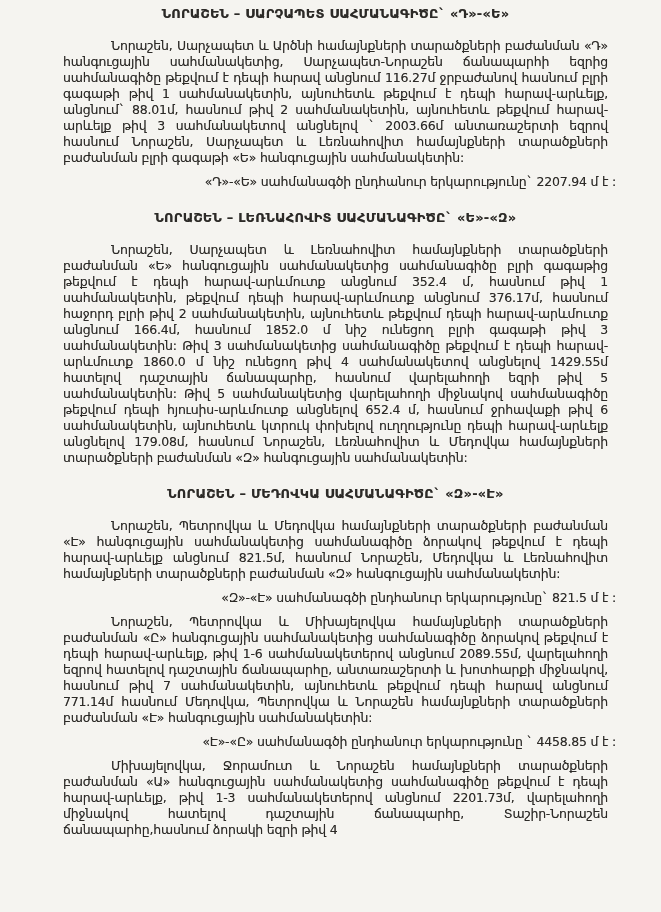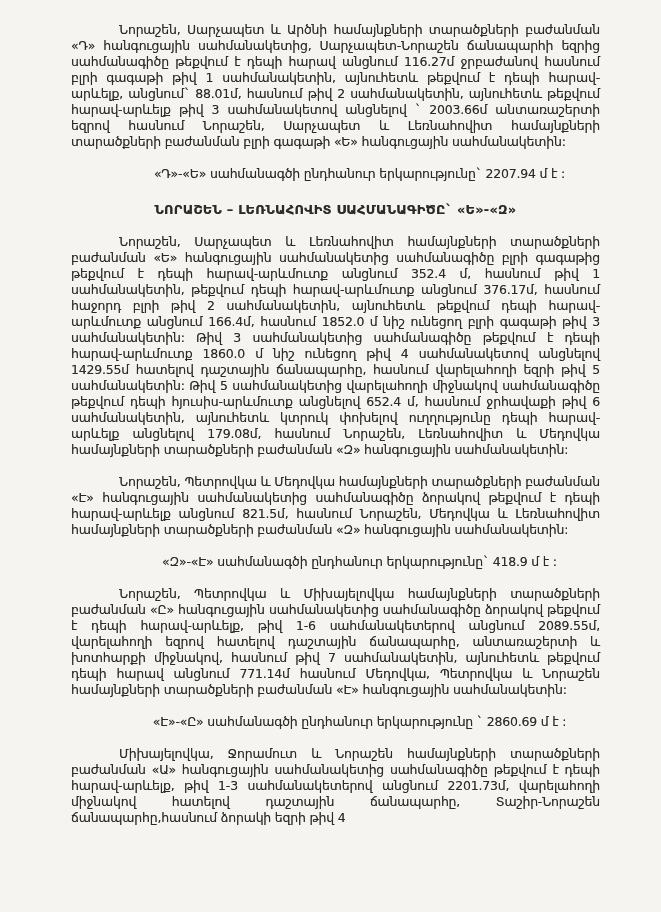--- a/index.html
+++ b/index.html
@@ -26,52 +26,54 @@
   .sec { margin: 0; }
   .hd {
     font-size: 13px;
     font-weight: bold;
     text-align: center;
     margin: 20px 0 16px 0;
     letter-spacing: 0.2px;
   }
   .sec:first-of-type .hd { margin-top: 0; }
   .body {
-    margin: 16px;
+    margin: 8px;
     text-align: justify;
     text-indent: 48px;
   }
   .len {
     margin: 2px 0 0 0;
     text-indent: 48px;
-    text-align: center;
+    text-align: right;
   }
 </style>
 </head>
 <body>
 
 <div class="page">
 
   <section class="sec">
+    <h2 class="hd">ՆՈՐԱՇԵՆ – ՍԱՐՉԱՊԵՏ  ՍԱՀՄԱՆԱԳԻԾԸ` «Դ»-«Ե»</h2>
     <p class="body">Նորաշեն, Սարչապետ և Արծնի համայնքների տարածքների բաժանման «Դ» հանգուցային սահմանակետից, Սարչապետ-Նորաշեն ճանապարհի եզրից սահմանագիծը թեքվում է դեպի հարավ անցնում 116.27մ  ջրբաժանով հասնում բլրի գագաթի թիվ 1 սահմանակետին, այնուհետև թեքվում է դեպի հարավ-արևելք, անցնում` 88.01մ, հասնում  թիվ 2 սահմանակետին, այնուհետև թեքվում հարավ-արևելք թիվ 3 սահմանակետով անցնելով ` 2003.66մ անտառաշերտի եզրով հասնում Նորաշեն, Սարչապետ և Լեռնահովիտ համայնքների տարածքների բաժանման բլրի գագաթի «Ե» հանգուցային սահմանակետին:</p>
     <p class="len">«Դ»-«Ե» սահմանագծի  ընդհանուր երկարությունը` 2207.94  մ է :</p>
   </section>
 
   <section class="sec">
     <h2 class="hd">ՆՈՐԱՇԵՆ – ԼԵՌՆԱՀՈՎԻՏ  ՍԱՀՄԱՆԱԳԻԾԸ` «Ե»-«Զ»</h2>
     <p class="body">Նորաշեն, Սարչապետ և Լեռնահովիտ համայնքների տարածքների բաժանման «Ե» հանգուցային սահմանակետից սահմանագիծը բլրի գագաթից թեքվում է դեպի հարավ-արևմուտք անցնում 352.4 մ, հասնում թիվ 1 սահմանակետին, թեքվում դեպի հարավ-արևմուտք անցնում 376.17մ, հասնում հաջորդ բլրի թիվ 2 սահմանակետին, այնուհետև թեքվում դեպի հարավ-արևմուտք անցնում 166.4մ,  հասնում 1852.0 մ նիշ ունեցող բլրի գագաթի թիվ 3 սահմանակետին: Թիվ 3 սահմանակետից սահմանագիծը թեքվում է դեպի հարավ-արևմուտք 1860.0 մ նիշ ունեցող թիվ 4 սահմանակետով անցնելով 1429.55մ հատելով դաշտային ճանապարհը, հասնում վարելահողի եզրի թիվ 5 սահմանակետին: Թիվ 5 սահմանակետից վարելահողի միջնակով սահմանագիծը թեքվում դեպի հյուսիս-արևմուտք անցնելով 652.4 մ, հասնում ջրհավաքի թիվ 6 սահմանակետին, այնուհետև կտրուկ փոխելով ուղղությունը դեպի հարավ-արևելք անցնելով 179.08մ, հասնում Նորաշեն, Լեռնահովիտ և Մեդովկա համայնքների տարածքների բաժանման «Զ» հանգուցային սահմանակետին:</p>
   </section>
 
   <section class="sec">
+    <h2 class="hd">ՆՈՐԱՇԵՆ – ՄԵԴՈՎԿԱ  ՍԱՀՄԱՆԱԳԻԾԸ` «Զ»-«Է»</h2>
     <p class="body">Նորաշեն, Պետրովկա և Մեդովկա համայնքների տարածքների բաժանման «Է» հանգուցային սահմանակետից սահմանագիծը ձորակով թեքվում է դեպի հարավ-արևելք անցնում 821.5մ,  հասնում Նորաշեն, Մեդովկա և Լեռնահովիտ համայնքների տարածքների բաժանման «Զ» հանգուցային սահմանակետին:</p>
-    <p class="len">«Զ»-«Է» սահմանագծի  ընդհանուր երկարությունը` 418.9  մ է :</p>
+    <p class="len">«Զ»-«Է» սահմանագծի  ընդհանուր երկարությունը` 821.5  մ է :</p>
   </section>
 
   <section class="sec">
     <p class="body">Նորաշեն, Պետրովկա և Միխայելովկա համայնքների տարածքների բաժանման «Ը» հանգուցային սահմանակետից սահմանագիծը ձորակով թեքվում է դեպի հարավ-արևելք, թիվ 1-6 սահմանակետերով անցնում 2089.55մ, վարելահողի եզրով հատելով դաշտային ճանապարհը, անտառաշերտի և խոտհարքի միջնակով, հասնում թիվ 7 սահմանակետին, այնուհետև թեքվում դեպի հարավ անցնում 771.14մ հասնում Մեդովկա, Պետրովկա և Նորաշեն համայնքների տարածքների բաժանման «Է» հանգուցային սահմանակետին:</p>
-    <p class="len">«Է»-«Ը» սահմանագծի ընդհանուր երկարությունը ` 2860.69  մ է :</p>
+    <p class="len">«Է»-«Ը» սահմանագծի ընդհանուր երկարությունը ` 4458.85  մ է :</p>
   </section>
 
   <section class="sec">
     <p class="body">Միխայելովկա, Ջորամուտ և Նորաշեն համայնքների տարածքների բաժանման «Ա» հանգուցային սահմանակետից սահմանագիծը թեքվում է դեպի հարավ-արևելք, թիվ 1-3 սահմանակետերով անցնում 2201.73մ, վարելահողի միջնակով հատելով դաշտային ճանապարհը, Տաշիր-Նորաշեն ճանապարհը,հասնում ձորակի եզրի թիվ 4</p>
   </section>
 
 </div>
 
 </body></html>

